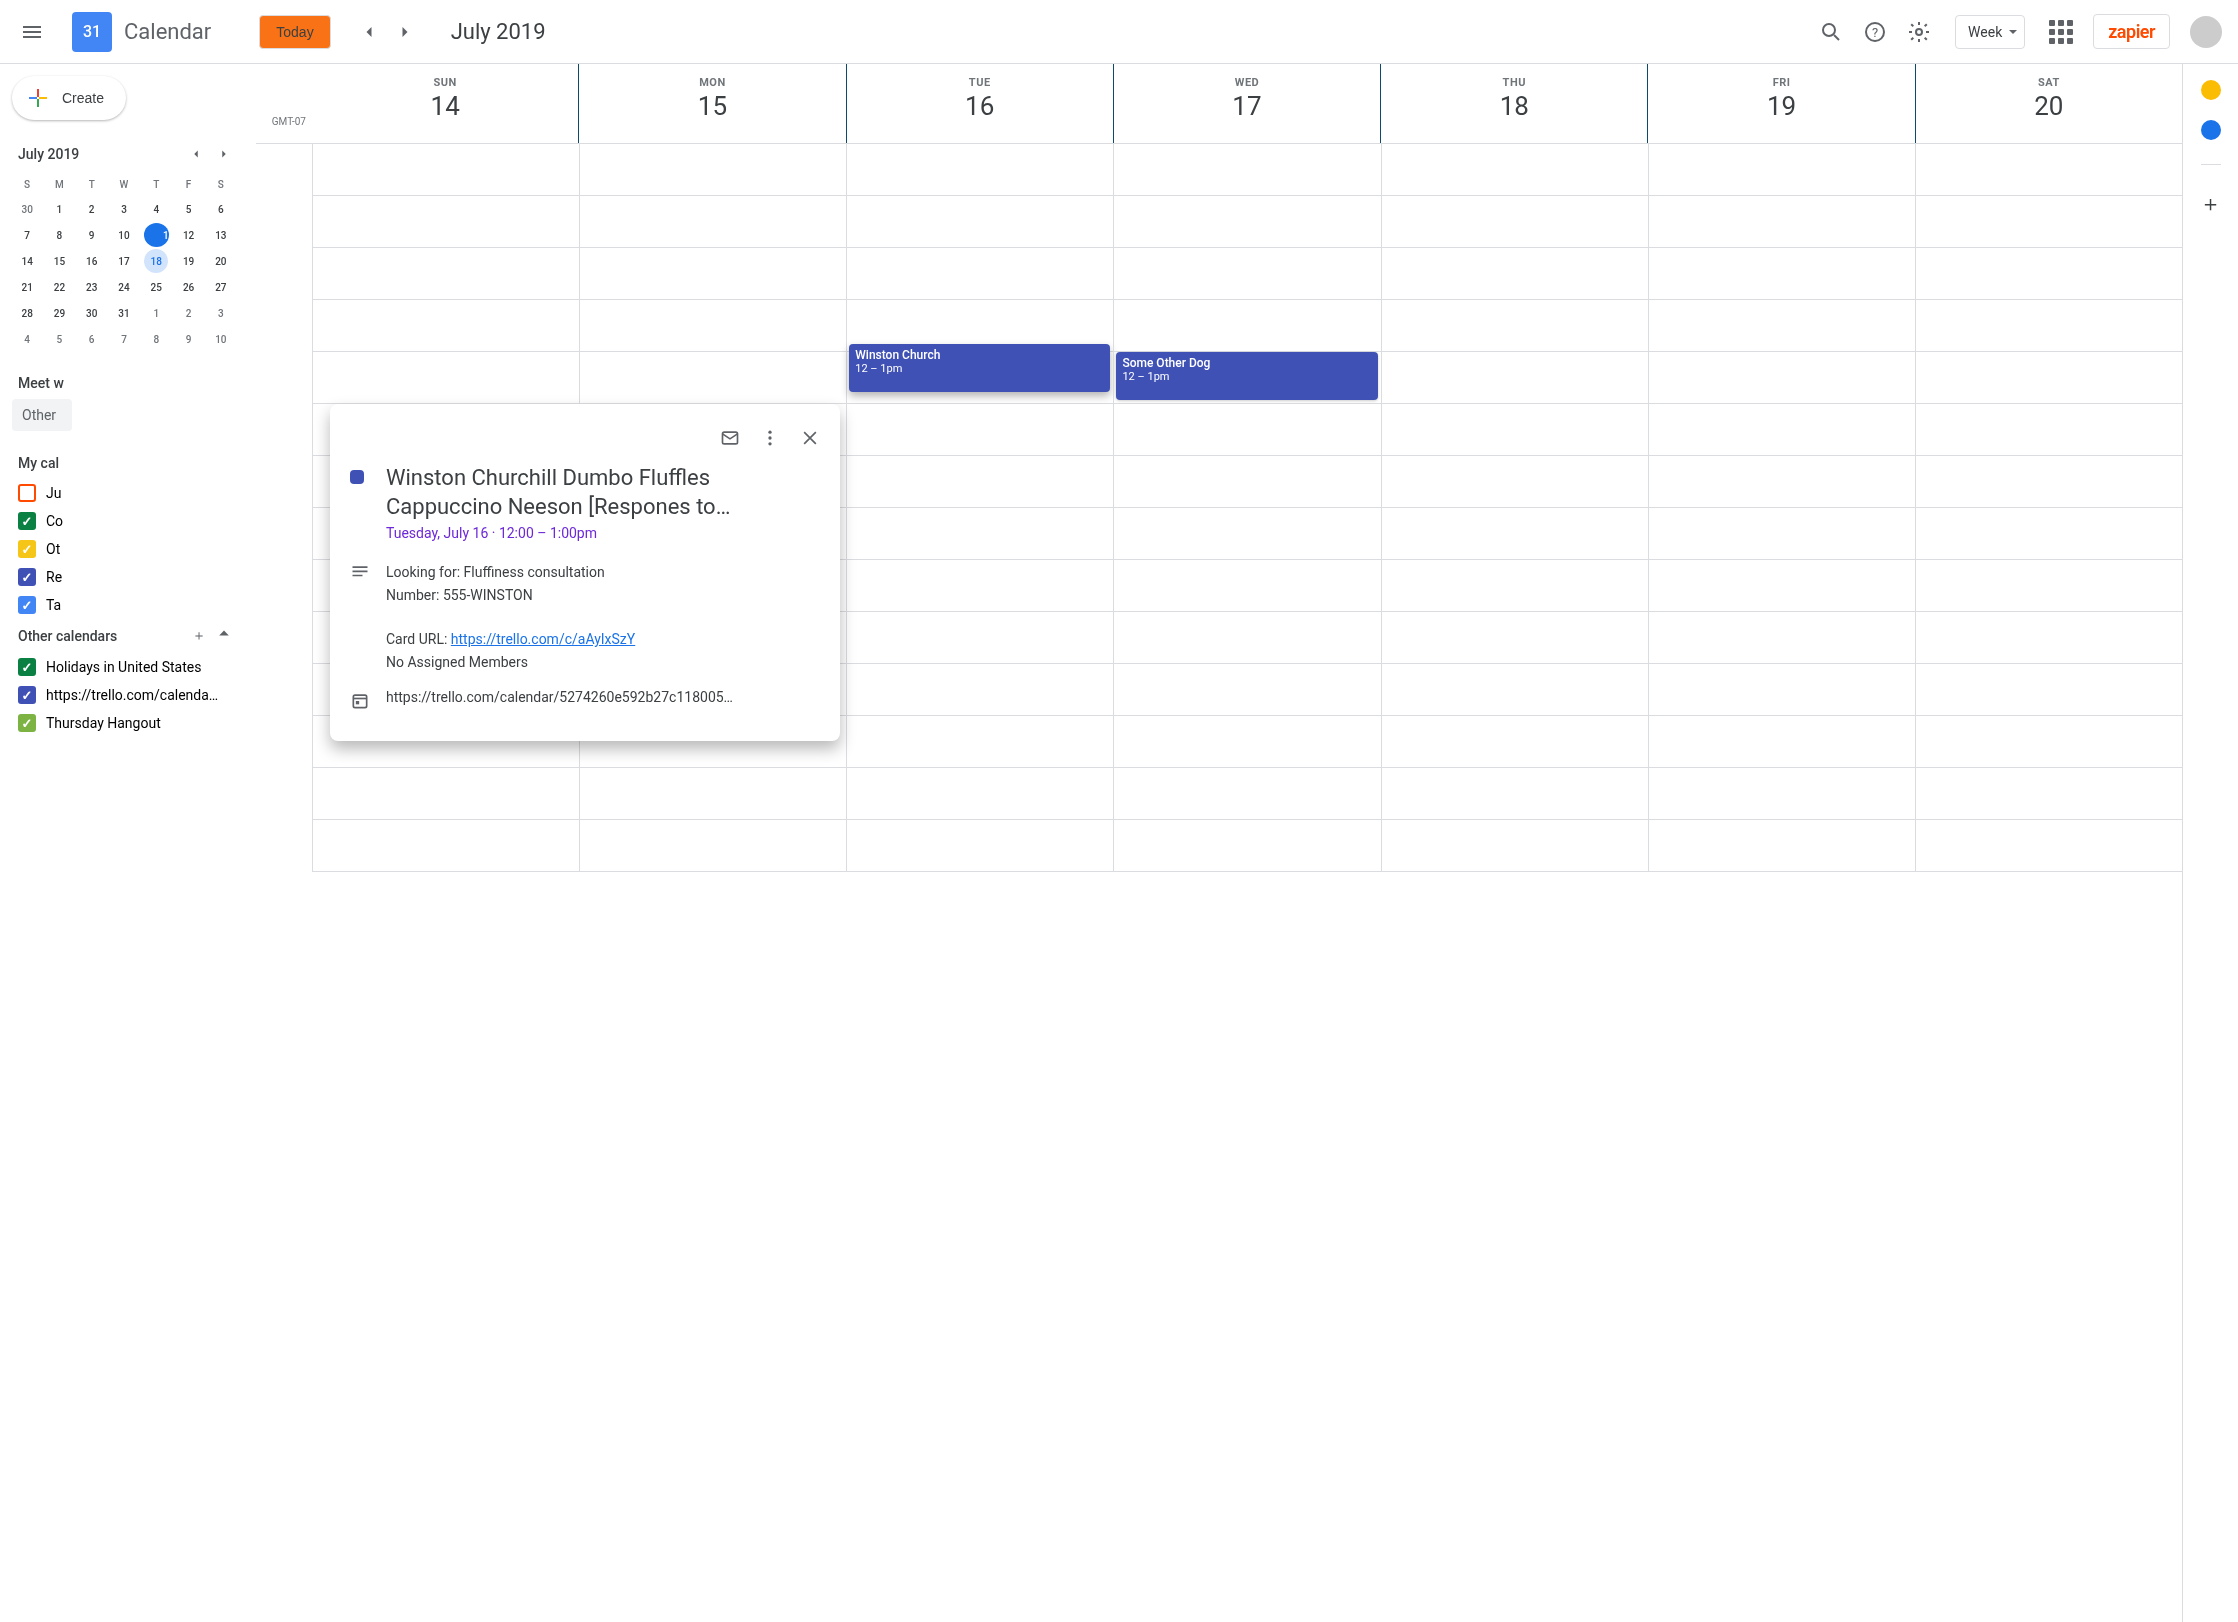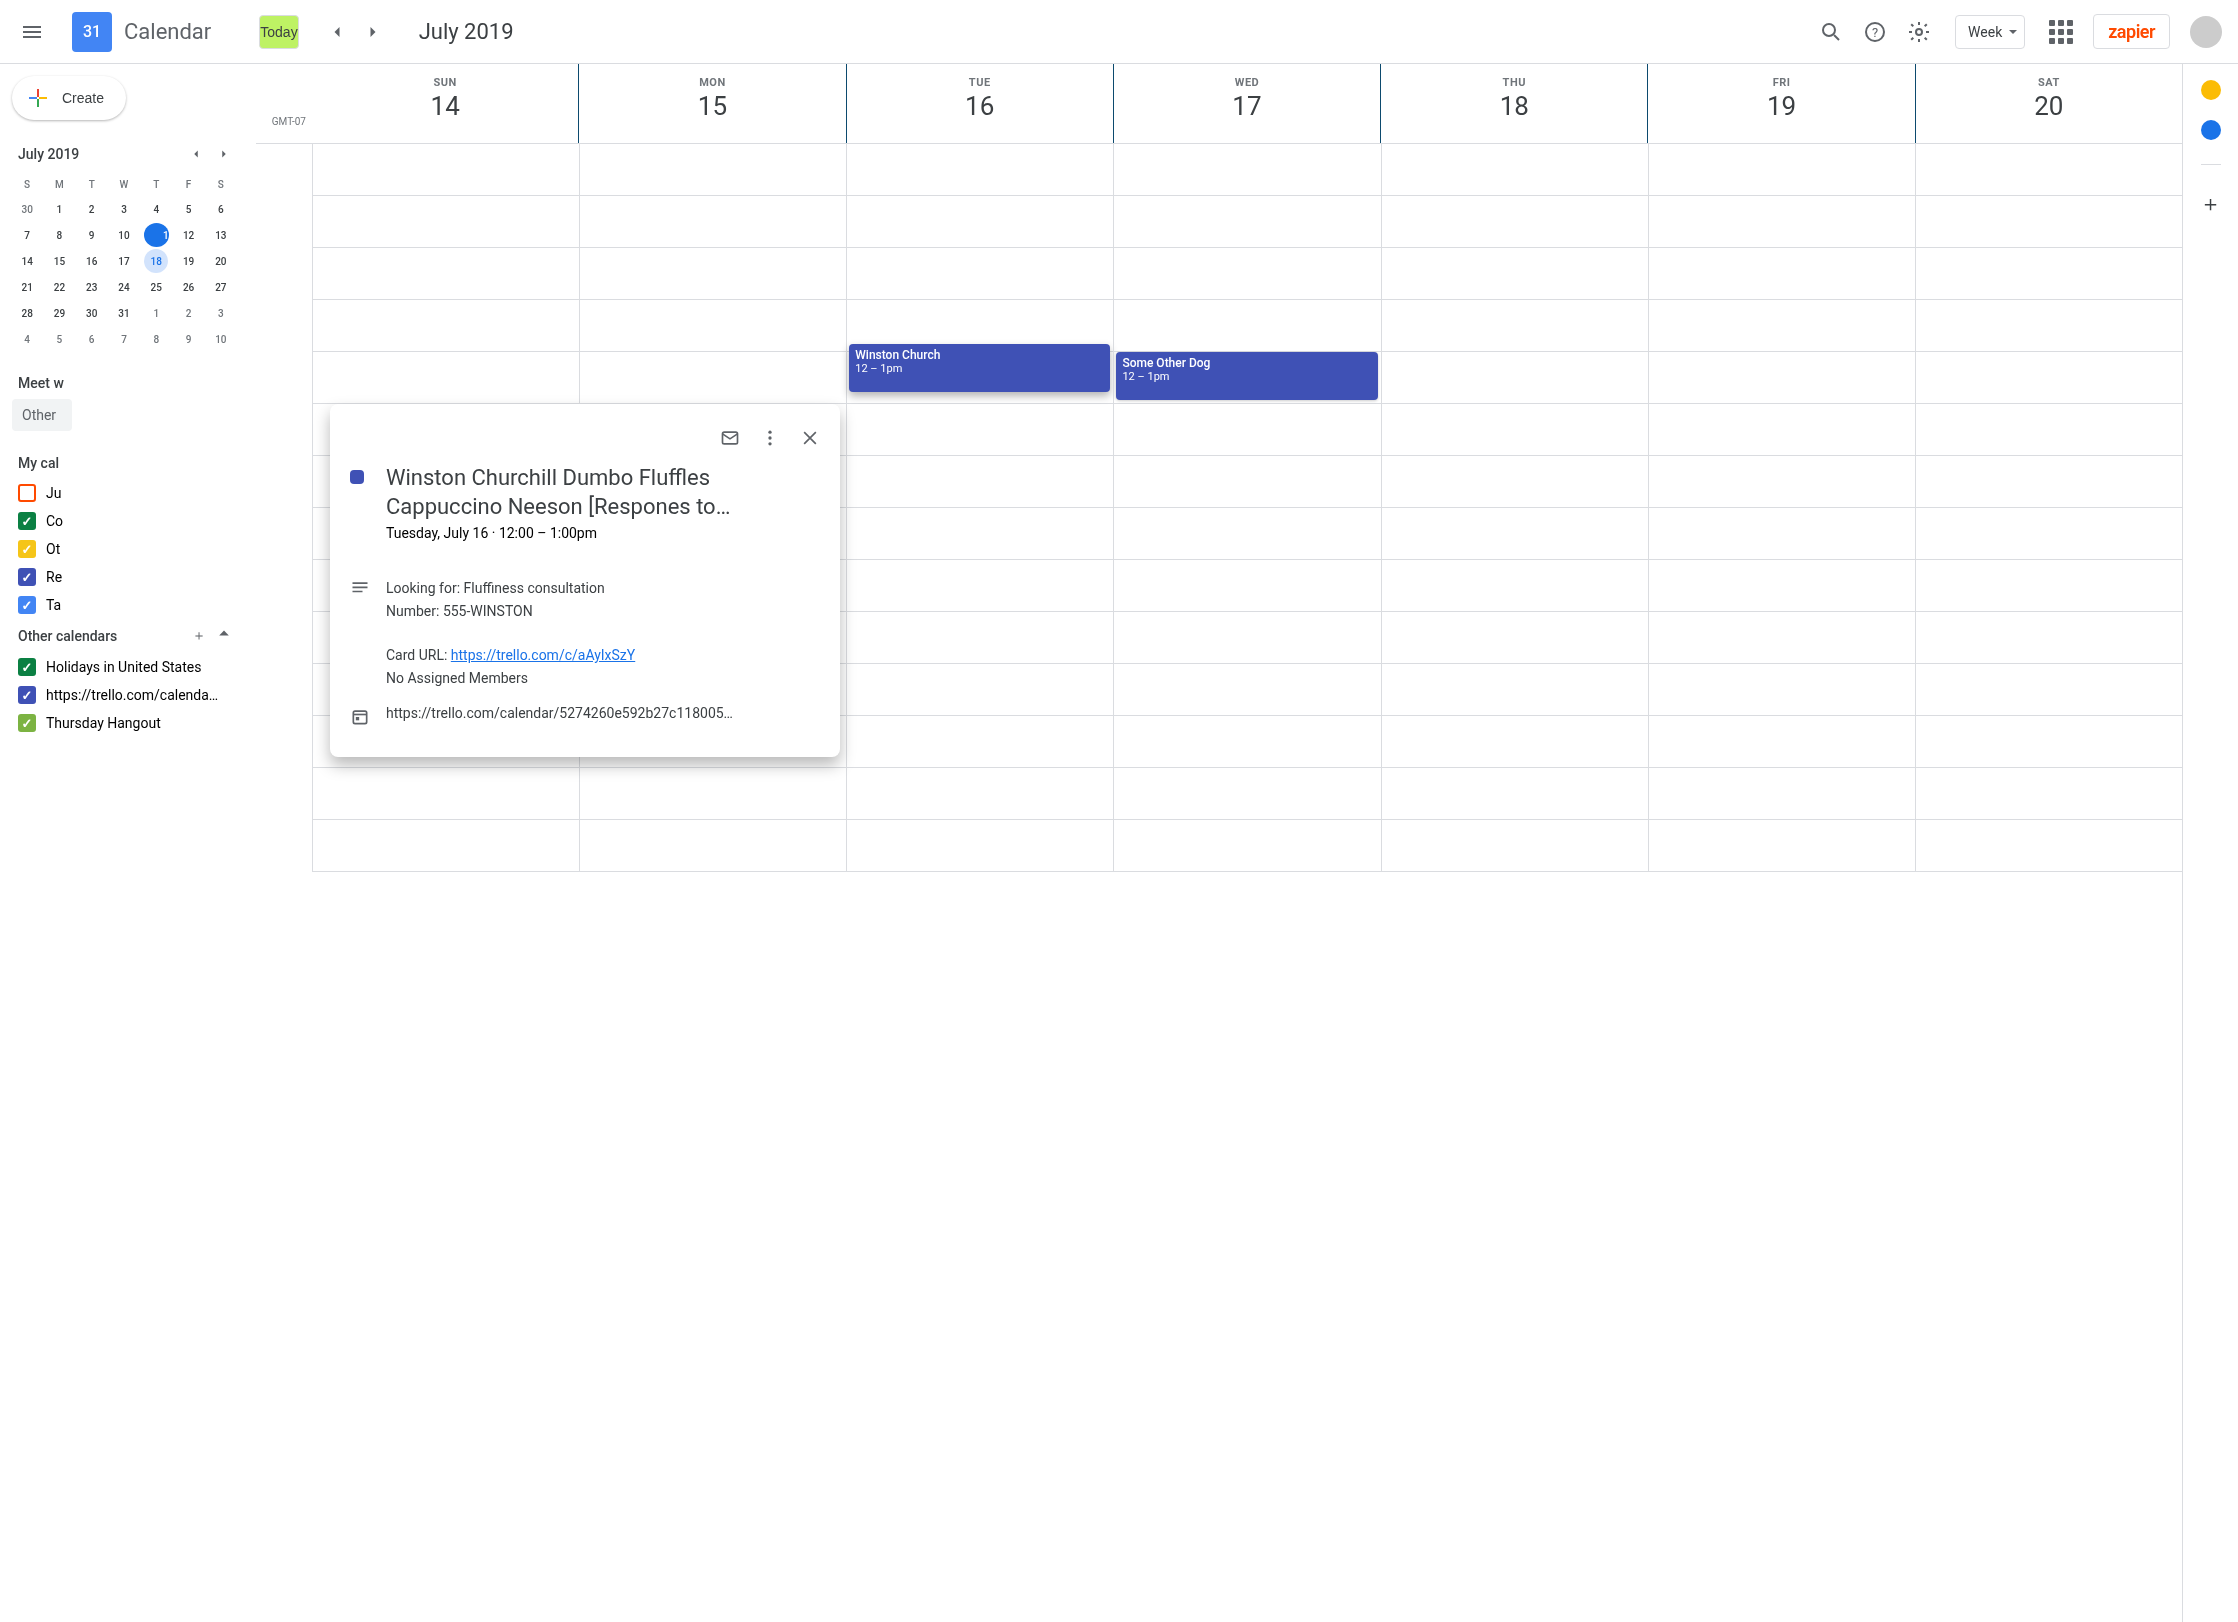--- a/index.html
+++ b/index.html
@@ -4,21 +4,21 @@
 <style>
 * { box-sizing: border-box; margin: 0; padding: 0; }
 body { font-family: 'Google Sans', Roboto, Arial, sans-serif; color: #3c4043; background: #fff; overflow: hidden; }
 
 
 .header { display: flex; align-items: center; height: 64px; padding: 0 8px; border-bottom: 1px solid #dadce0; }
 .header-left { display: flex; align-items: center; gap: 8px; }
 .hamburger { width: 48px; height: 48px; display: flex; align-items: center; justify-content: center; border-radius: 50%; cursor: pointer; }
 .cal-icon { width: 40px; height: 40px; background: #4285f4; border-radius: 4px; display: flex; align-items: center; justify-content: center; color: #fff; font-size: 16px; font-weight: 500; margin: 0 4px 0 8px; }
 .app-title { font-size: 22px; color: #5f6368; font-weight: 400; margin-right: 40px; }
-.today-btn { border: 1px solid #dadce0; border-radius: 4px; padding: 8px 0; font-size: 14px; color: #3c4043; cursor: pointer; background: #bef264; }
+.today-btn { border: 1px solid #dadce0; border-radius: 4px; padding: 8px 16px; font-size: 14px; color: #3c4043; cursor: pointer; background: #f97316; }
 .nav-arrows { display: flex; margin: 0 12px; }
 .nav-arrow { width: 36px; height: 36px; display: flex; align-items: center; justify-content: center; border-radius: 50%; cursor: pointer; color: #5f6368; }
 .current-range { font-size: 22px; color: #3c4043; margin-left: 8px; }
 .header-right { margin-left: auto; display: flex; align-items: center; gap: 4px; }
 .icon-btn { width: 40px; height: 40px; display: flex; align-items: center; justify-content: center; border-radius: 50%; cursor: pointer; color: #5f6368; }
 .view-select { border: 1px solid #dadce0; border-radius: 4px; padding: 8px 6px 8px 12px; font-size: 14px; color: #3c4043; cursor: pointer; display: flex; align-items: center; gap: 6px; margin: 0 12px; }
 .apps-grid { display: grid; grid-template-columns: repeat(3, 6px); grid-template-rows: repeat(3, 6px); gap: 3px; }
 .apps-grid span { background: #5f6368; border-radius: 1px; }
 .zapier-btn { border: 1px solid #dadce0; border-radius: 4px; padding: 6px 14px; cursor: pointer; margin: 0 8px; }
 .zapier-logo { font-size: 18px; color: #ff4a00; font-weight: 600; letter-spacing: -0.5px; }
@@ -72,21 +72,21 @@
 .event-title { font-weight: 500; white-space: nowrap; overflow: hidden; text-overflow: ellipsis; }
 .event-time { font-size: 11px; }
 
 
 .popup { position: absolute; left: 74px; top: 340px; width: 510px; background: #fff; border-radius: 8px; box-shadow: 0 8px 16px rgba(0,0,0,0.28); padding: 16px 12px 20px 16px; z-index: 100; }
 .popup-actions { display: flex; justify-content: flex-end; gap: 4px; margin-bottom: 8px; }
 .popup-icon-btn { width: 36px; height: 36px; display: flex; align-items: center; justify-content: center; border-radius: 50%; cursor: pointer; color: #5f6368; }
 .popup-body { padding-left: 40px; position: relative; }
 .color-chip { position: absolute; left: 4px; top: 6px; width: 14px; height: 14px; border-radius: 4px; background: #3f51b5; }
 .popup-title { font-size: 22px; color: #3c4043; line-height: 1.3; margin-bottom: 4px; }
-.popup-datetime { font-size: 14px; color: #000000; margin-bottom: 36px; }
+.popup-datetime { font-size: 14px; color: #6d28d9; margin-bottom: 20px; }
 .popup-row { position: relative; padding-left: 40px; margin-bottom: 16px; font-size: 14px; color: #3c4043; margin-left: -40px; }
 .popup-row-icon { position: absolute; left: 4px; top: 2px; color: #5f6368; }
 .popup-desc { line-height: 1.6; }
 .popup-desc a { color: #1a73e8; text-decoration: underline; }
 .popup-url { white-space: nowrap; overflow: hidden; text-overflow: ellipsis; }
 
 
 .rightpanel { width: 56px; border-left: 1px solid #dadce0; display: flex; flex-direction: column; align-items: center; padding-top: 16px; gap: 20px; }
 .rp-icon { width: 20px; height: 20px; border-radius: 50%; }
 .rp-keep { background: #fbbc04; }

